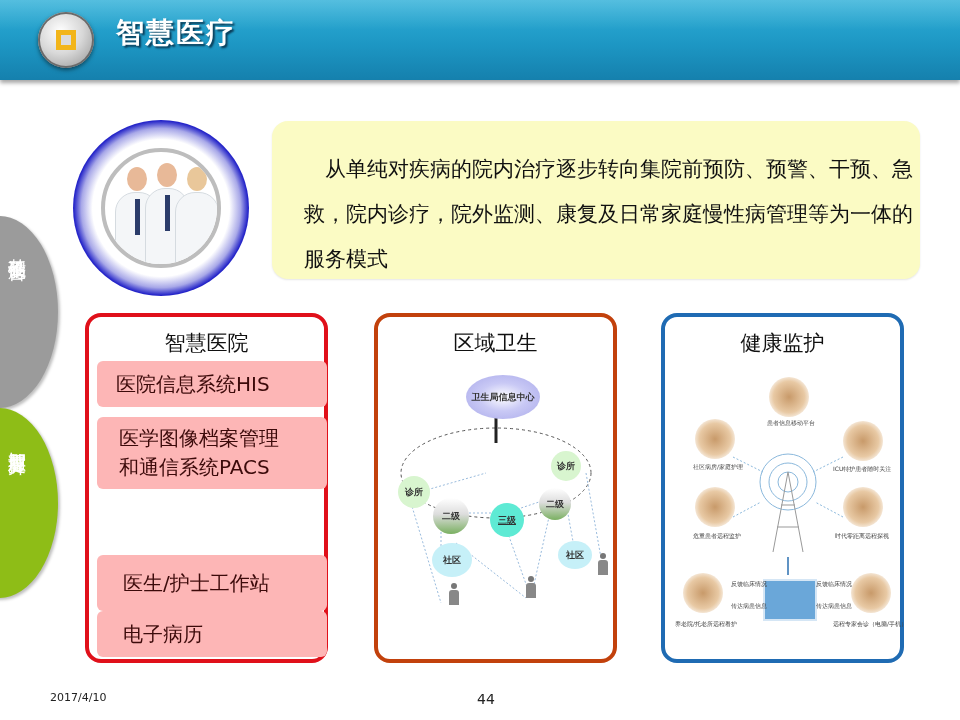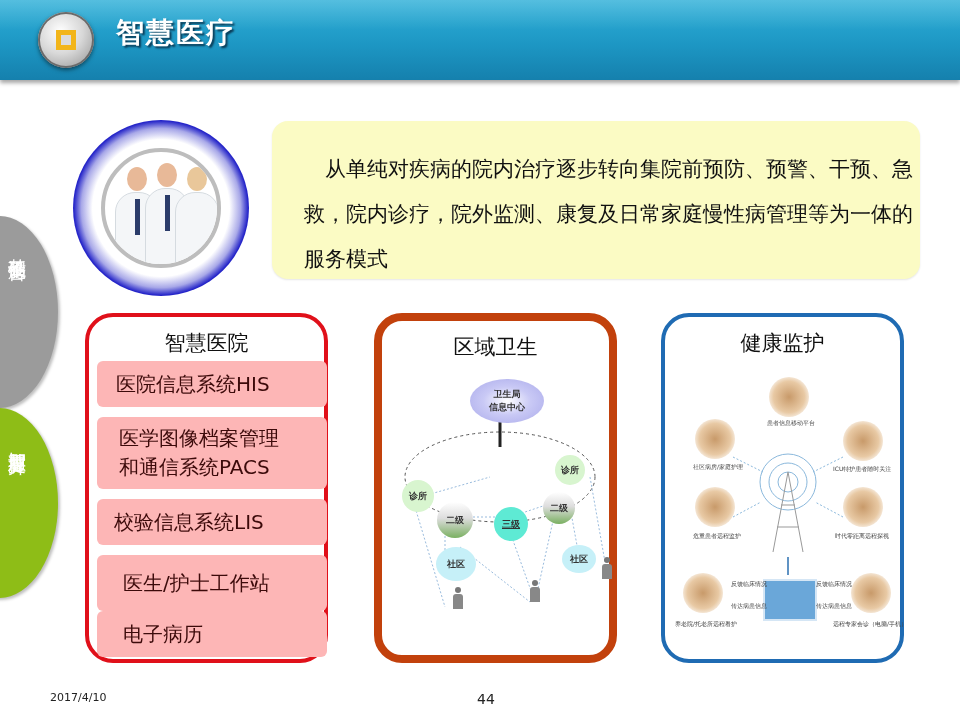--- a/index.html
+++ b/index.html
@@ -16,23 +16,23 @@
   .doc .head{position:absolute;left:11px;top:-26px;width:20px;height:24px;border-radius:50%;background:#e8b998;}
   .doc .tie{position:absolute;left:19px;top:6px;width:5px;height:36px;background:#2b3c6a;}
   .infobox{position:absolute;left:272px;top:121px;width:648px;height:158px;background:#fbfbc4;border-radius:16px;box-shadow:0 1px 2px rgba(0,0,0,0.1);}
   .infobox p{margin:8px;position:absolute;left:24px;top:18px;width:610px;font-size:21px;line-height:45px;color:#111;text-indent:21px;}
   .side-tab{position:absolute;left:-60px;width:118px;border-radius:50%;color:#fff;font-size:18px;line-height:22px;box-shadow:2px 2px 3px rgba(0,0,0,0.25);}
   .side-tab span{position:absolute;right:30px;writing-mode:vertical-rl;letter-spacing:1px;}
   .tab-infra{top:216px;height:192px;background:#9b9b9b;}
   .tab-infra span{top:28px;}
   .tab-app{top:408px;height:190px;background:#8ebd17;}
   .tab-app span{top:30px;}
-  .card{position:absolute;top:313px;width:243px;height:350px;border-radius:28px;box-sizing:border-box;background:#fff;}
+  .card{position:absolute;top:313px;width:243px;height:350px;border-radius:16px;box-sizing:border-box;background:#fff;}
   .card-red{left:85px;border:4px solid #e0101a;}
-  .card-yellow{left:374px;border:8px solid #c2410c;}
+  .card-yellow{left:374px;border:4px solid #c2410c;}
   .card-blue{left:661px;border:4px solid #1f6bb3;}
   .card-title{position:absolute;left:0;width:100%;top:12px;text-align:center;font-size:21px;color:#111;}
   .sys-item{position:absolute;left:8px;width:230px;background:#fdb6b6;border-radius:6px;font-size:20px;color:#3c0a0a;box-sizing:border-box;display:flex;align-items:center;}
   .diagram{position:absolute;left:8px;top:56px;width:220px;height:230px;}
   .node{position:absolute;border-radius:50%;display:flex;align-items:center;justify-content:center;font-size:9px;font-weight:bold;color:#333;}
   .person{position:absolute;width:10px;height:22px;}
   .person::before{content:"";position:absolute;left:2px;top:0;width:6px;height:6px;border-radius:50%;background:#777;}
   .person::after{content:"";position:absolute;left:0;top:7px;width:10px;height:15px;border-radius:3px 3px 0 0;background:#888;}
   .pic{position:absolute;width:40px;height:40px;border-radius:50%;background:radial-gradient(circle,#c89a6a 0%,#e8c9a4 55%,#fff 85%);}
   .pic-label{position:absolute;font-size:6px;color:#444;white-space:nowrap;}
@@ -74,21 +74,20 @@
   <span>基础设施平台</span>
 </div>
 <div class="side-tab tab-app">
   <span>智慧应用提升</span>
 </div>
 
 <div class="card card-red">
   <div class="card-title">智慧医院</div>
   <div class="sys-item" style="top:44px;height:46px;padding-left:19px;">医院信息系统HIS</div>
   <div class="sys-item" style="top:100px;height:72px;padding-left:22px;padding-right:30px;line-height:29px;">医学图像档案管理和通信系统PACS</div>
-  <div class="sys-item" style="top:182px;height:46px;padding-left:17px;">校验信息系统LIS</div>
   <div class="sys-item" style="top:238px;height:56px;padding-left:26px;">医生/护士工作站</div>
   <div class="sys-item" style="top:294px;height:46px;padding-left:26px;">电子病历</div>
 </div>
 
 <div class="card card-yellow">
   <div class="card-title">区域卫生</div>
   <div class="diagram">
     <svg width="220" height="230" style="position:absolute;left:0;top:0;">
       <ellipse cx="110" cy="100" rx="95" ry="45" fill="none" stroke="#555" stroke-dasharray="3,3" stroke-width="1"></ellipse>
       <line x1="110" y1="40" x2="110" y2="70" stroke="#222" stroke-width="3"></line>
@@ -98,21 +97,21 @@
         <line x1="120" y1="140" x2="165" y2="125"></line>
         <line x1="55" y1="155" x2="55" y2="180"></line>
         <line x1="180" y1="130" x2="190" y2="185"></line>
         <line x1="70" y1="170" x2="140" y2="225"></line>
         <line x1="120" y1="155" x2="145" y2="225"></line>
         <line x1="165" y1="135" x2="145" y2="225"></line>
         <line x1="200" y1="100" x2="215" y2="185"></line>
         <line x1="25" y1="130" x2="55" y2="230"></line>
       </g>
     </svg>
-    <div class="node" style="left:80px;top:2px;width:74px;height:44px;background:radial-gradient(ellipse,#ffffff 0%,#c9c9f5 45%,#a9a9ea 100%);flex-direction:column;line-height:13px;">
+    <div class="node" style="left:80px;top:2px;width:74px;height:44px;background:radial-gradient(ellipse,#ffffff 0%,#c9c9f5 45%,#a9a9ea 100%);line-height:13px;">
       <span>卫生局</span>
       <span>信息中心</span>
     </div>
     <div class="node" style="left:12px;top:103px;width:32px;height:32px;background:#d8f5cf;">诊所</div>
     <div class="node" style="left:165px;top:78px;width:30px;height:30px;background:#d8f5cf;">诊所</div>
     <div class="node" style="left:47px;top:125px;width:36px;height:36px;background:linear-gradient(180deg,#fff 0%,#ddd 45%,#7ab061 100%);">二级</div>
     <div class="node" style="left:104px;top:130px;width:34px;height:34px;background:#5eead4;text-decoration:underline;">三级</div>
     <div class="node" style="left:153px;top:115px;width:32px;height:32px;background:linear-gradient(180deg,#fff 0%,#ddd 45%,#7ab061 100%);">二级</div>
     <div class="node" style="left:46px;top:170px;width:40px;height:34px;background:#c6f0f8;">社区</div>
     <div class="node" style="left:172px;top:168px;width:34px;height:28px;background:#c6f0f8;">社区</div>

